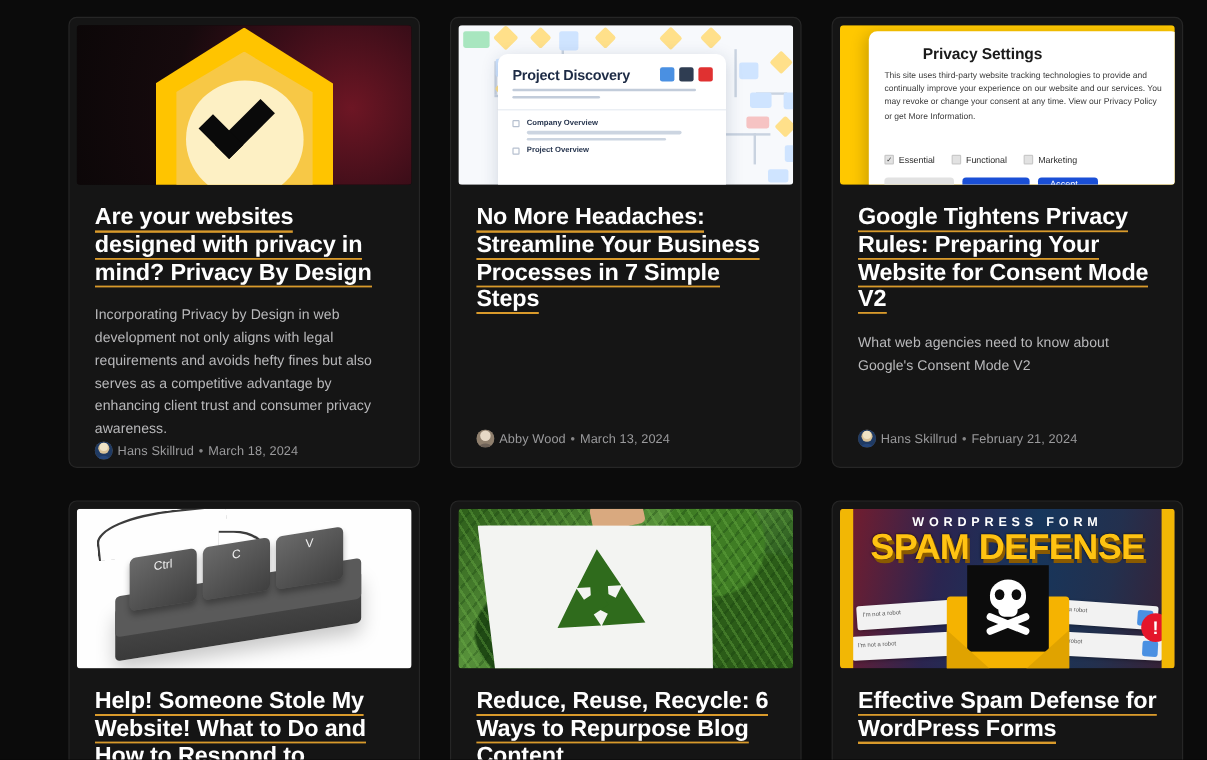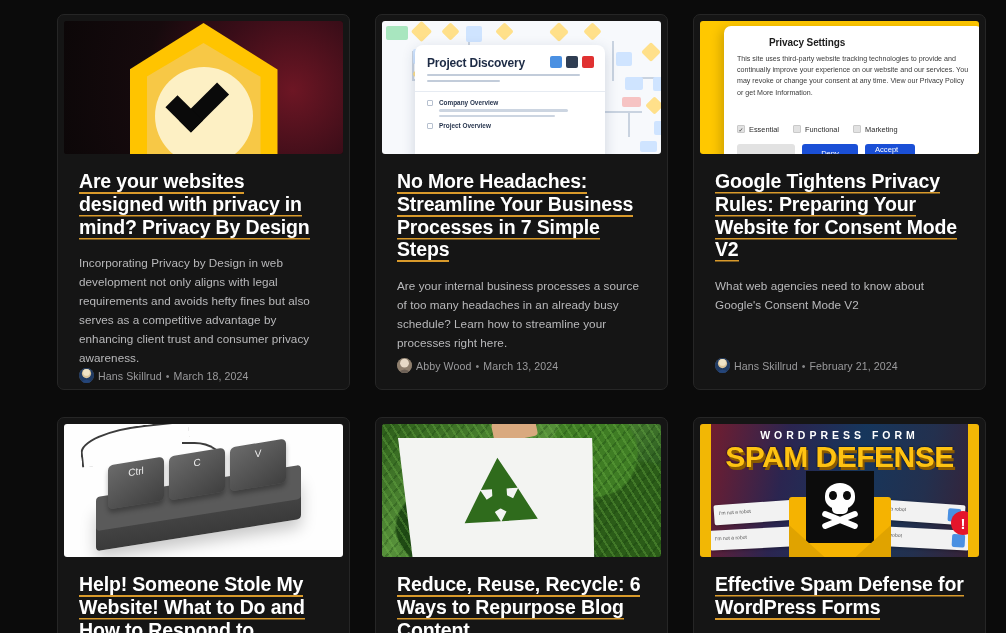--- a/index.html
+++ b/index.html
@@ -159,21 +159,21 @@
   .pd-l { height:2.4px; background:#ccd5e1; border-radius:2px; margin-top:3px; }
 
   
   .art-privacy { width:100%; height:100%; background:#ffc800; position:relative; overflow:hidden; }
   .ps-card {
     position:absolute; left:24px; top:5px; right:-4px; bottom:-10px;
     background:#ffffff; border-radius:7px;
     box-shadow:-3px 3px 12px rgba(0,0,0,.2);
     padding:11px 13px;
   }
-  .ps-title { font-size:10px; font-weight:700; color:#1b1b1b; letter-spacing:-0.1px;padding-left:32px; }
+  .ps-title { font-size:13px; font-weight:700; color:#1b1b1b; letter-spacing:-0.1px;padding-left:32px; }
   .ps-body { margin-top:6px; font-size:7.1px; line-height:1.58; color:#3a3a3a; }
   .ps-checks { display:flex; gap:14px; margin-top:26px; align-items:center; }
   .ps-ck { display:flex; align-items:center; gap:4px; font-size:7.4px; color:#2b2b2b; }
   .ps-sq { width:8px; height:8px; border-radius:1px; background:#e2e2e2; border:1px solid #c9c9c9; display:flex; align-items:center; justify-content:center; font-size:6px; color:#333; }
   .ps-btns { display:flex; gap:7px; margin-top:10px; align-items:flex-start; }
   .ps-btn { height:20px; border-radius:3px; font-size:7.6px; color:#fff; display:flex; align-items:center; justify-content:center; padding:0 10px; }
 
   
   .art-keys { width:100%; height:100%; background:#fefefe; position:relative; overflow:hidden; }
   .kb-base {
@@ -354,21 +354,20 @@
             <div class="pd-item">
               <span class="pd-box"></span>
               <span class="pd-h">Project Overview</span>
             </div>
           </div>
         </div>
       </div>
     </div>
     <div class="card-body">
       <a class="card-title" href="#"><span class="t">No More Headaches: Streamline Your Business Processes in 7 Simple Steps</span></a>
-      <p class="card-excerpt">Are your internal business processes a source of too many headaches in an already busy schedule? Learn how to streamline your processes right here.</p>
       <div class="byline">
         <span class="avatar">
           <svg width="15" height="15" viewBox="0 0 15 15" aria-hidden="true">
             <rect width="15" height="15" fill="#8f7f6d"></rect>
             <circle cx="7.5" cy="5.2" r="4.4" fill="#e7d9c6"></circle>
             <path d="M0.5 15 Q7.5 8 14.5 15 Z" fill="#6d6157"></path>
           </svg>
         </span>
         <span>Abby Wood</span>
         <span class="dot">•</span>

